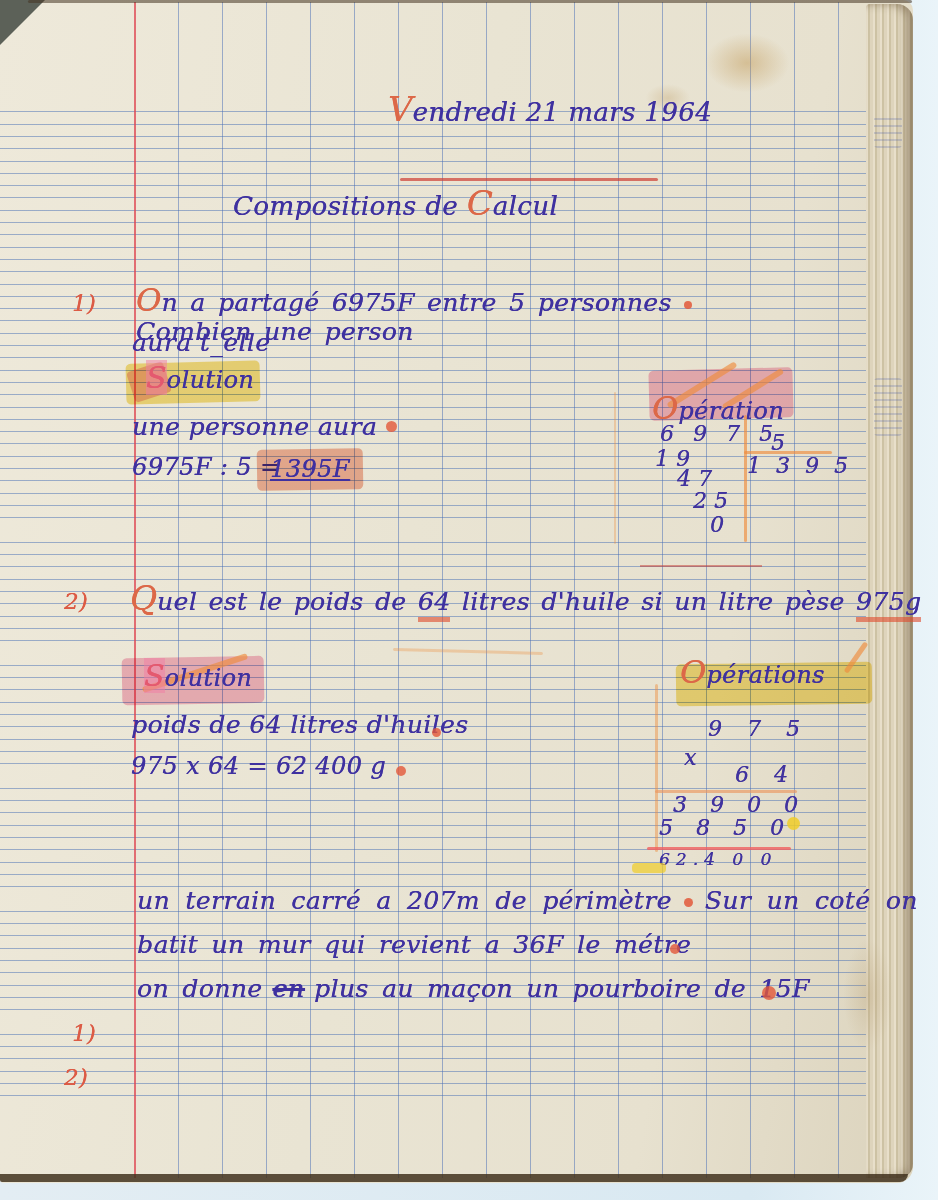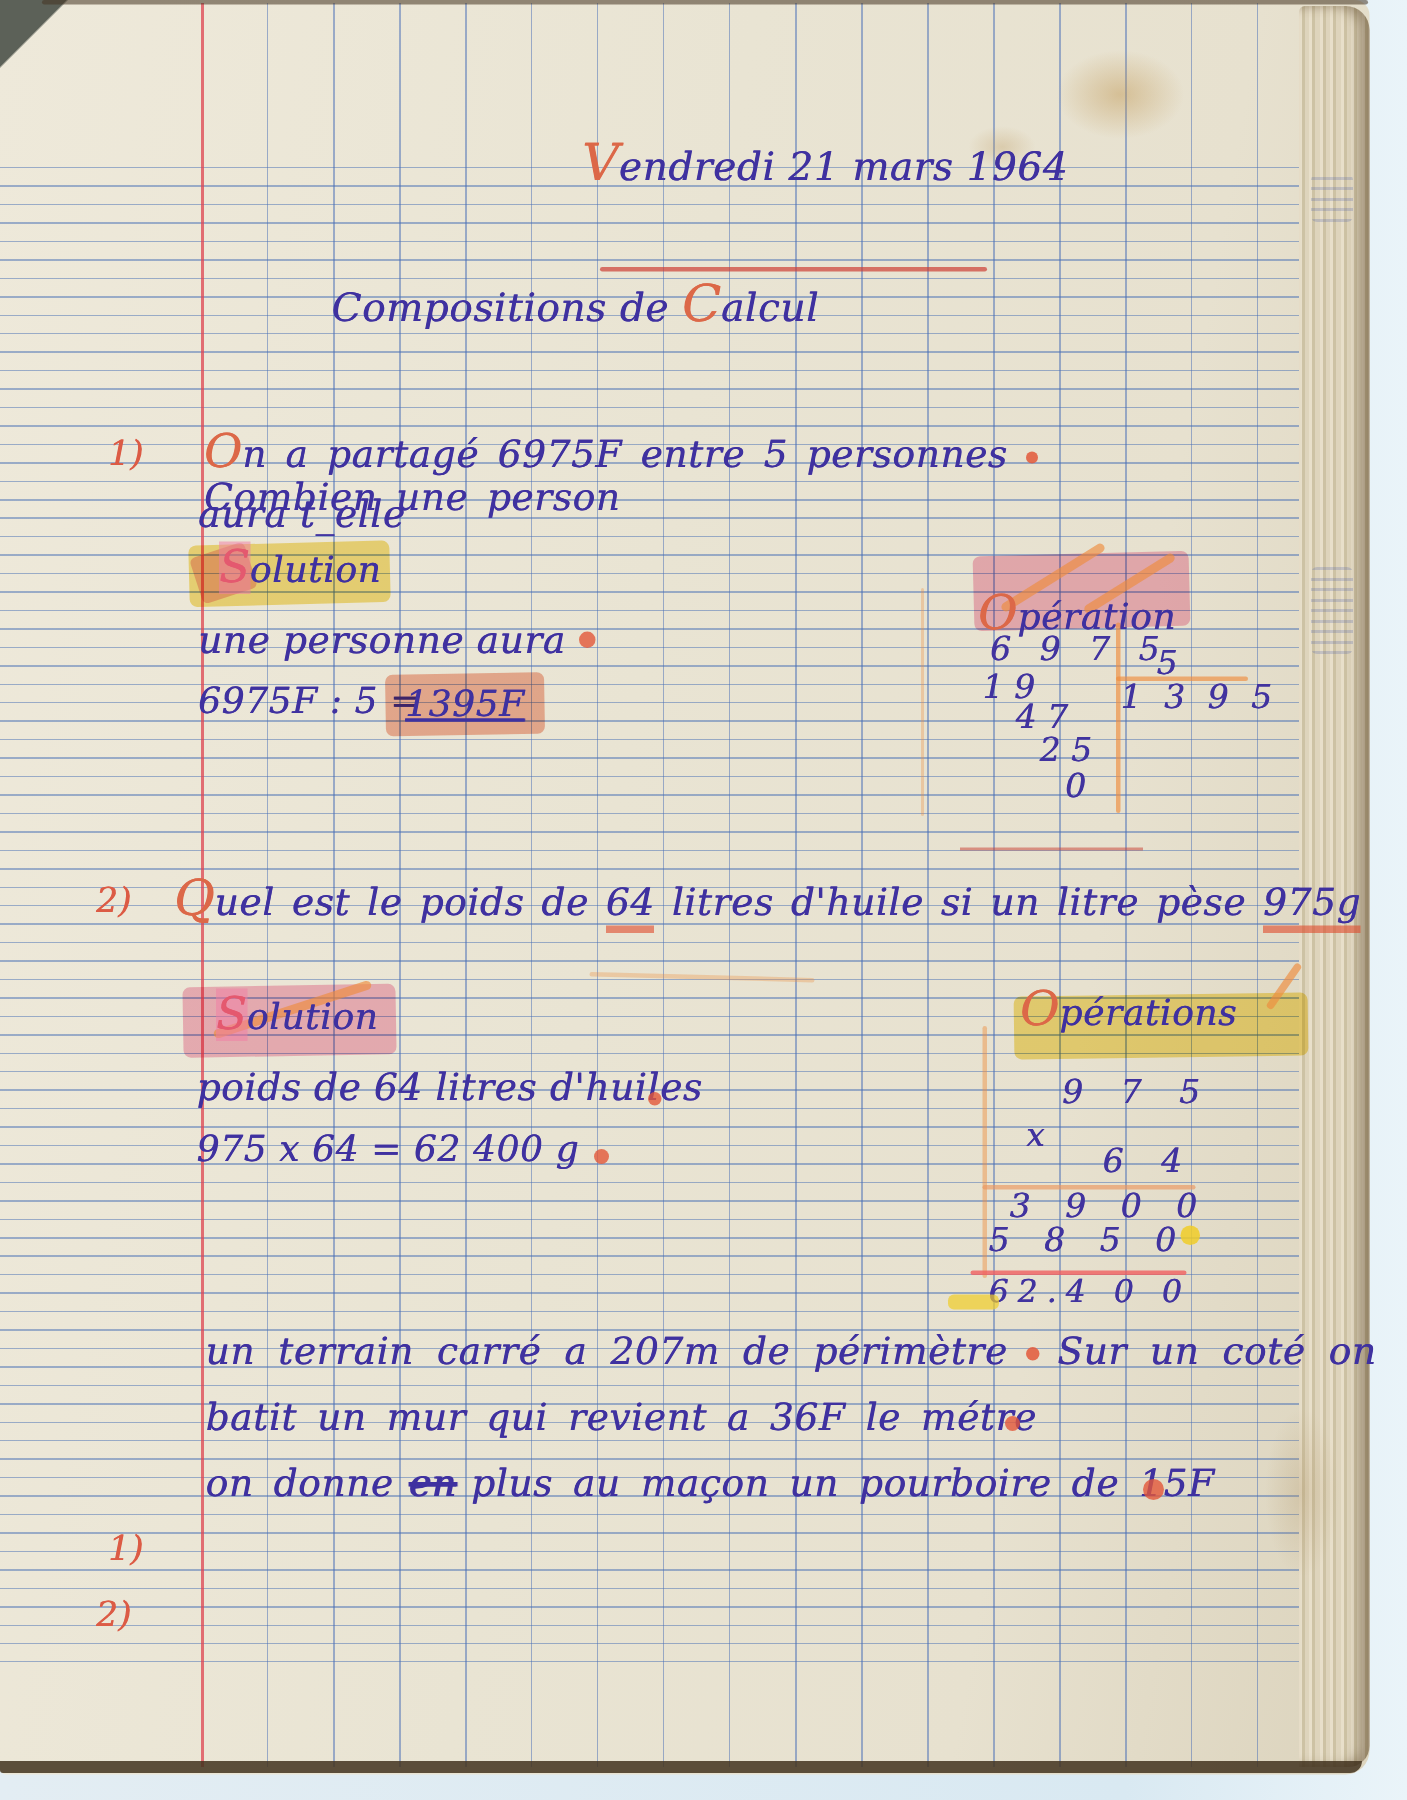--- a/index.html
+++ b/index.html
@@ -65,21 +65,21 @@
 <div class="abs top-edge"></div>
 <div class="abs bottom-edge"></div>
 <div class="abs stain1"></div>
 <div class="abs stain2"></div>
 <div class="abs stain3"></div>
 
 <div class="abs" style="left:388px;top:96px;">
   <span class="initial">V</span><span class="hw" style="font-size:26px;">endredi 21 mars 1964</span>
 </div>
 <div class="abs" style="left:400px;top:178px;width:258px;height:3px;background:rgba(205,62,52,.7);border-radius:2px;"></div>
-<div class="abs" style="left:221px;top:190px;">
+<div class="abs" style="left:233px;top:190px;">
   <span class="hw" style="font-size:26px;">Compositions de </span><span class="initial">C</span><span class="hw" style="font-size:26px;">alcul</span>
 </div>
 
 <div class="abs rednum" style="left:72px;top:290px;">1)</div>
 <div class="abs" style="left:136px;top:288px;word-spacing:4px;">
   <span class="initial" style="font-size:31px;">O</span><span class="hw">n a partagé  6975F entre 5 personnes</span><span class="idot"></span><span class="hw">Combien une person</span>
 </div>
 <div class="abs hw" style="left:132px;top:328px;">aura t_elle</div>
 
 <div class="abs hl yellow" style="left:126px;top:362px;width:134px;height:41px;transform:rotate(-1.5deg);"></div>
@@ -107,21 +107,21 @@
 <div class="abs num" style="left:771px;top:430px;">5</div>
 <div class="abs oline" style="left:744px;top:451px;width:88px;height:2.5px;"></div>
 <div class="abs num" style="left:747px;top:453px;letter-spacing:4px;">1 3 9 5</div>
 <div class="abs num" style="left:655px;top:446px;">1 9</div>
 <div class="abs num" style="left:677px;top:466px;">4 7</div>
 <div class="abs num" style="left:693px;top:488px;">2 5</div>
 <div class="abs num" style="left:710px;top:512px;">0</div>
 
 <div class="abs rednum" style="left:64px;top:588px;">2)</div>
 <div class="abs" style="left:640px;top:565px;width:122px;height:2px;background:rgba(200,60,48,.5);"></div>
-<div class="abs" style="left:116px;top:586px;word-spacing:3px;">
+<div class="abs" style="left:130px;top:586px;word-spacing:3px;">
   <span class="initial" style="font-size:33px;">Q</span><span class="hw">uel est le poids de </span><span class="hw uline">64</span><span class="hw"> litres d'huile si un litre pèse </span><span class="hw uline">975g</span>
 </div>
 
 <div class="abs oline" style="left:393px;top:650px;width:150px;height:3px;transform:rotate(1.5deg);opacity:.5;"></div>
 <div class="abs hl pink" style="left:122px;top:657px;width:142px;height:47px;transform:rotate(-1deg);"></div>
 <div class="abs oline" style="left:140px;top:670px;width:110px;height:6px;transform:rotate(-18deg);"></div>
 <div class="abs" style="left:144px;top:664px;">
   <span class="initial pink" style="font-size:30px;">S</span><span class="hw sm">olution</span>
 </div>
 <div class="abs hw" style="left:131px;top:710px;">poids de 64 litres d'huiles</div>
@@ -137,21 +137,21 @@
 
 <div class="abs oline" style="left:655px;top:684px;width:2.5px;height:168px;opacity:.7;"></div>
 <div class="abs num" style="left:708px;top:716px;letter-spacing:9px;">9 7 5</div>
 <div class="abs num" style="left:684px;top:745px;">x</div>
 <div class="abs num" style="left:735px;top:762px;letter-spacing:9px;">6 4</div>
 <div class="abs" style="left:655px;top:790px;width:142px;height:3px;background:rgba(235,150,95,.65);border-radius:2px;"></div>
 <div class="abs num" style="left:673px;top:792px;letter-spacing:8px;">3 9 0 0</div>
 <div class="abs num" style="left:659px;top:815px;letter-spacing:8px;">5 8 5 0</div>
 <div class="abs" style="left:787px;top:817px;width:13px;height:13px;border-radius:50%;background:rgba(240,205,40,.85);"></div>
 <div class="abs" style="left:647px;top:847px;width:144px;height:3px;background:rgba(240,95,95,.8);border-radius:2px;"></div>
-<div class="abs num" style="left:659px;top:849px;letter-spacing:6px;font-size:21px;">62.4 0 0</div>
+<div class="abs num" style="left:659px;top:849px;letter-spacing:6px;font-size:17px;">62.4 0 0</div>
 <div class="abs" style="left:632px;top:863px;width:34px;height:10px;background:rgba(240,205,40,.7);border-radius:4px;"></div>
 
 <div class="abs" style="left:137px;top:886px;word-spacing:7px;letter-spacing:1px;">
   <span class="hw">un terrain carré a 207m de périmètre</span><span class="idot" style="width:9px;height:9px;"></span><span class="hw">Sur un coté on</span>
 </div>
 <div class="abs hw" style="left:137px;top:930px;word-spacing:5px;">batit un mur qui revient a 36F le métre</div>
 <div class="abs dot" style="left:670px;top:944px;width:10px;height:10px;"></div>
 <div class="abs" style="left:137px;top:974px;word-spacing:5px;">
   <span class="hw">on donne</span><span class="hw scribble" style="margin:0 10px;">en</span><span class="hw">plus au maçon un pourboire de 15F</span>
 </div>

